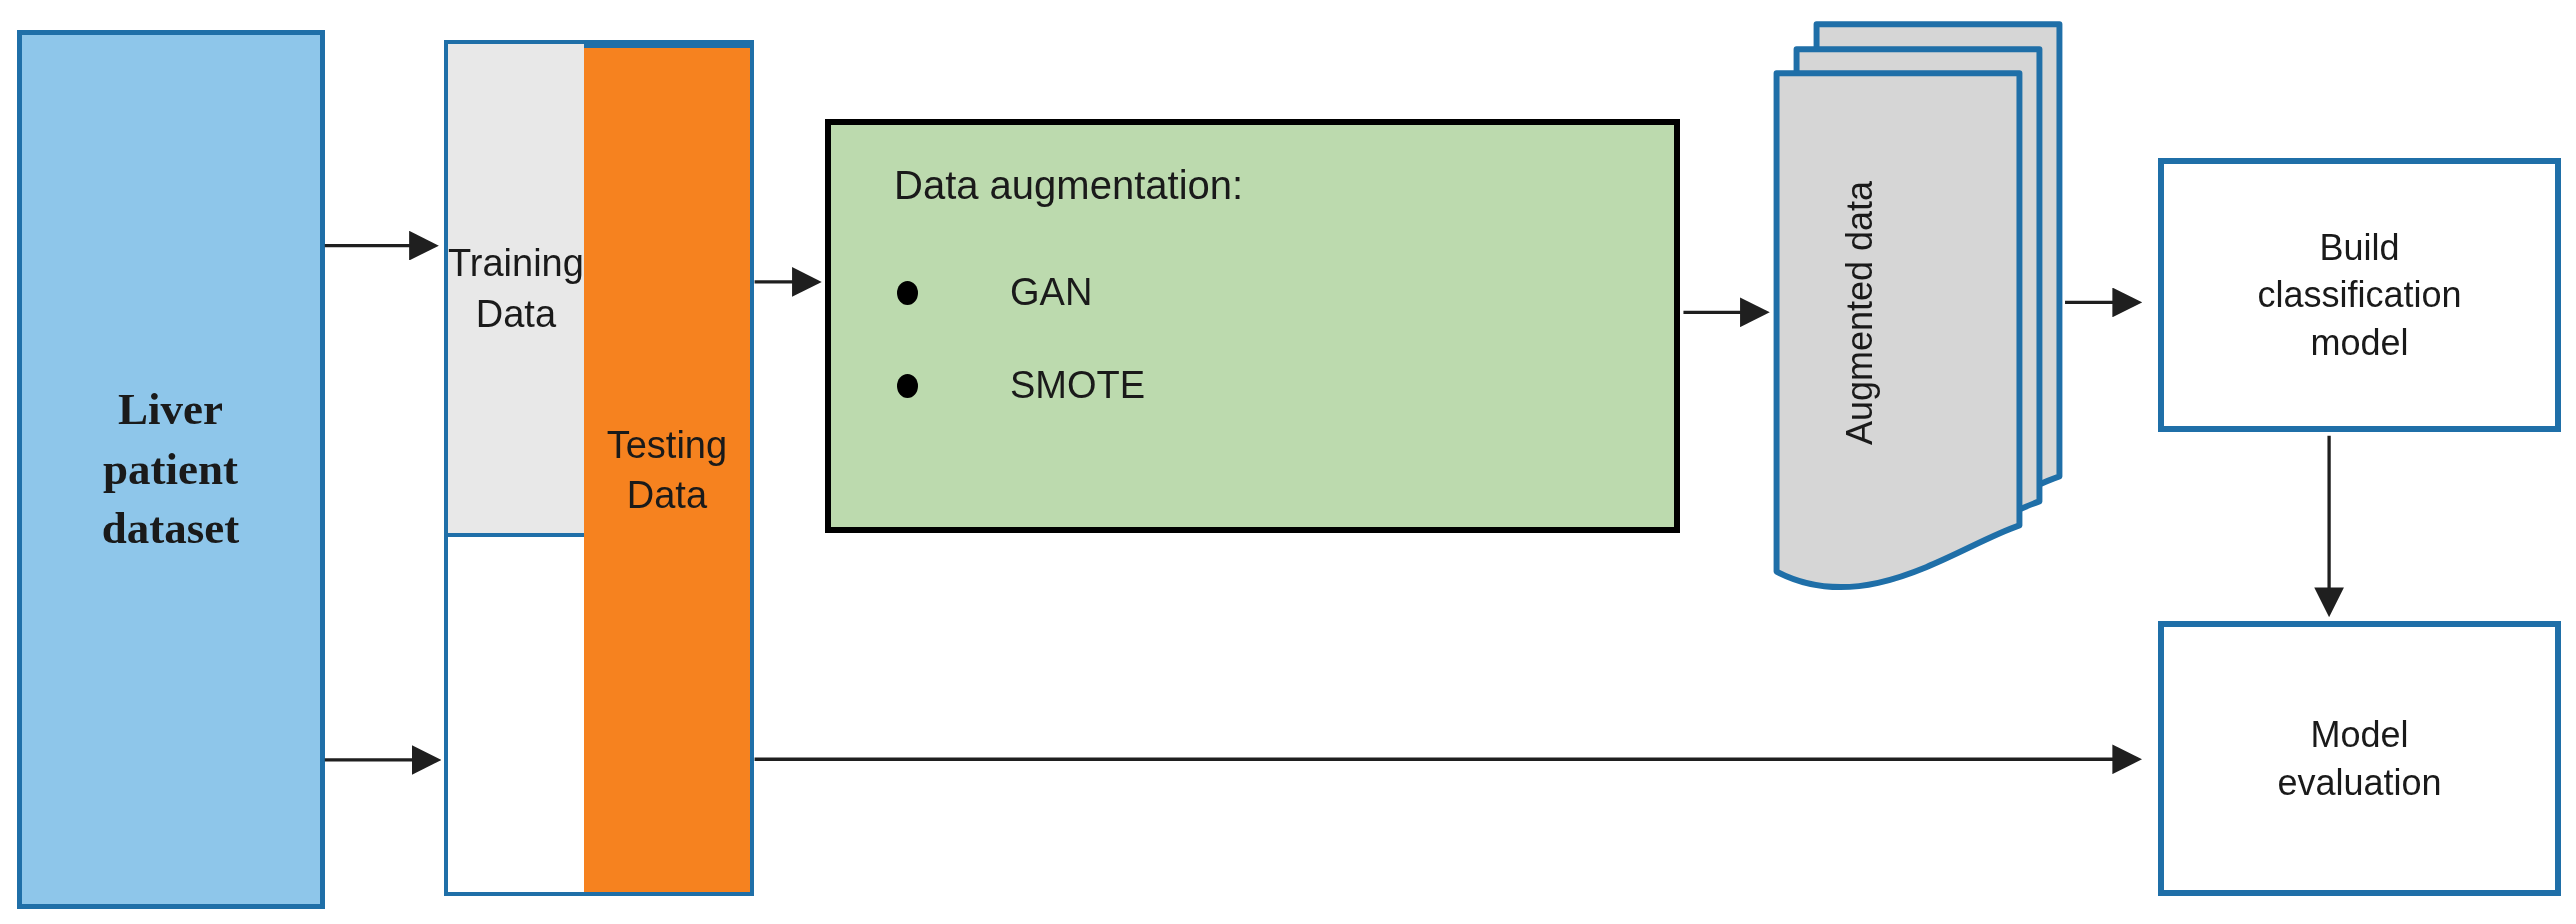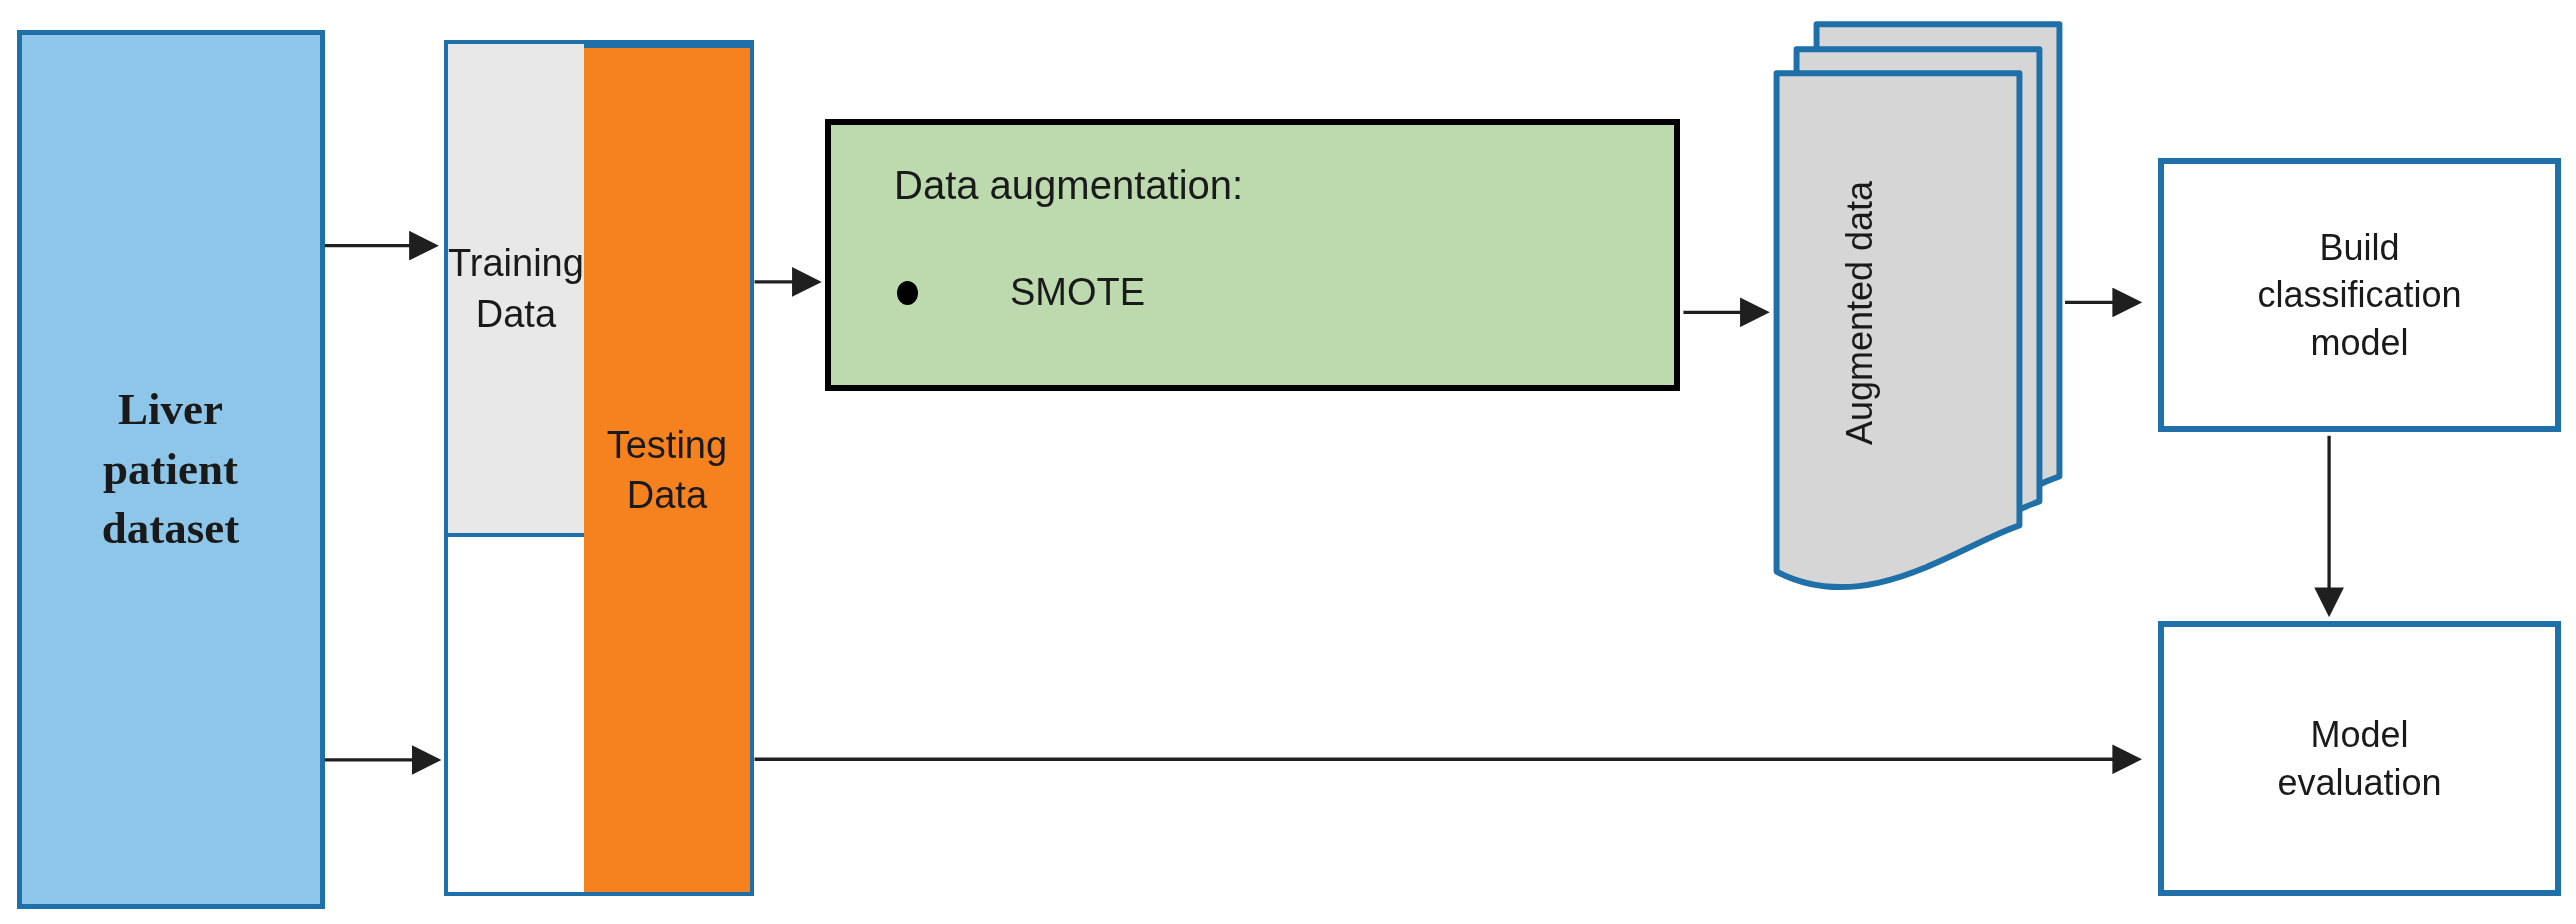--- a/index.html
+++ b/index.html
@@ -52,21 +52,21 @@
   .split-gap{height:88px;background:#fff;}
   .testing-box{
     flex:1;background:var(--testing-fill);
     border-top:4.6px solid var(--node-border-blue);
     display:flex;align-items:center;justify-content:center;
     font-size:38px;
   }
 
   
   .augmentation-box{
-    position:absolute;left:825px;top:119px;width:855px;height:272px;
+    position:absolute;left:825px;top:119px;width:855px;height:414px;
     background:var(--augmentation-fill);
     border:6px solid var(--augmentation-border);
     box-sizing:border-box;
   }
   .aug-title{
     margin:38px 0 0 63px;
     font-size:40px;
   }
   .aug-list{
     list-style:none;margin:63px 0 0 0;padding:0;
@@ -140,20 +140,24 @@
     <div class="split-gap"></div>
     <div class="testing-box">
       <span class="label">Testing
 Data</span>
     </div>
   </div>
 
   <div class="augmentation-box">
     <div class="aug-title">Data augmentation:</div>
     <ul class="aug-list">
+      <li class="aug-item">
+        <span class="bullet-dot"></span>
+        <span>GAN</span>
+      </li>
       <li class="aug-item">
         <span class="bullet-dot"></span>
         <span>SMOTE</span>
       </li>
     </ul>
   </div>
 
   <div class="doc" style="left:1813px;top:21px;">
     <svg viewBox="0 0 378 800">
       <path class="doc-shape" d="M5,5 L373,5 L373,690 C279,722 141,831 5,760 Z"></path>

